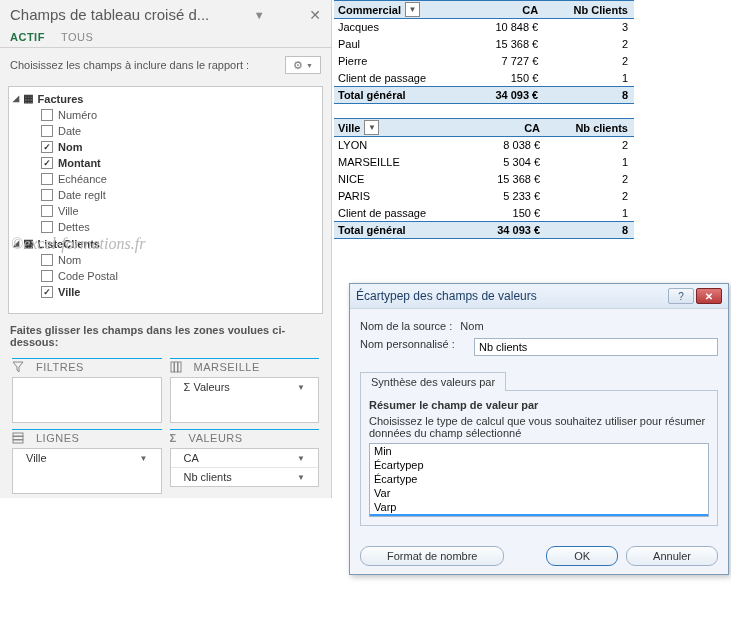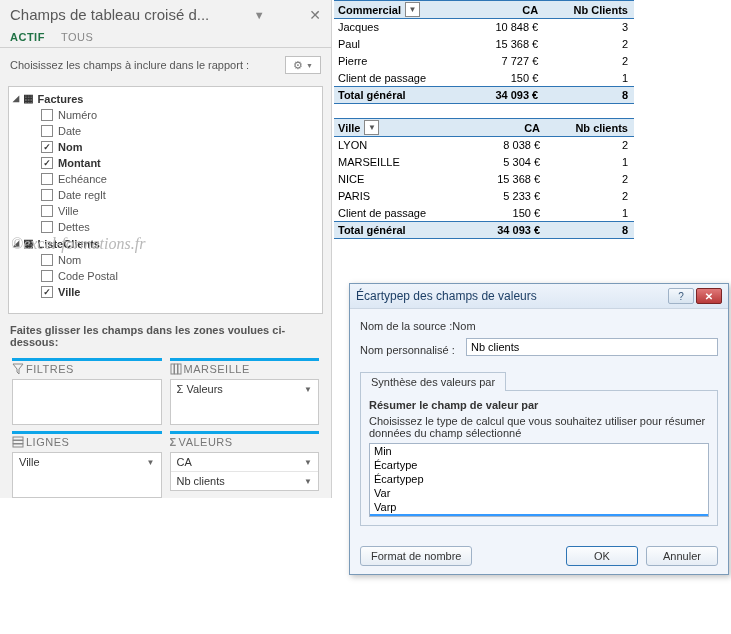--- a/index.html
+++ b/index.html
@@ -21,23 +21,23 @@
 .tri { font-size: 8px; color: #555; }
 .tree-item { display: flex; align-items: center; gap: 5px; padding: 2px 0 2px 28px; color: #555; }
 .tree-item.cb-on { color: #333; font-weight: 600; }
 .chk { width: 12px; height: 12px; border: 1px solid #888; background: #fff; display: inline-flex; align-items: center; justify-content: center; font-size: 9px; color: #333; }
 .watermark { position: absolute; left: 2px; top: 148px; font-size: 16px; color: #b8b8b8; font-family: serif; font-style: italic; }
 
 .drag-hint { padding: 10px 10px 4px; color: #555; font-weight: bold; }
 
 .zones { display: grid; grid-template-columns: 1fr 1fr; gap: 0; padding: 4px 8px 8px; }
 .zone { padding: 2px 4px 4px; }
-.zone-header { display: flex; align-items: flex-end; gap: 2px; color: #777; font-size: 10px; letter-spacing: .5px; padding: 2px 0 4px; border-top: 3px solid #0ea5e9; }
+.zone-header { display: flex; align-items: flex-end; gap: 12px; color: #777; font-size: 10px; letter-spacing: .5px; padding: 2px 0 4px; border-top: 1px solid #0ea5e9; }
 .zone-box { background: #fff; border: 1px solid #c9c9c9; min-height: 24px; }
-.zone-item { display: flex; align-items: center; justify-content: space-between; padding: 3px 6px; color: #333; background: #fff; border-bottom: 1px solid #e5e5e5; }
+.zone-item { display: flex; align-items: center; justify-content: space-between; padding: 3px 13px; color: #333; background: #fff; border-bottom: 1px solid #e5e5e5; }
 .caret { font-size: 8px; color: #666; }
 .zi-stack .zone-item:last-child { border-bottom: none; }
 .icon-sm { width: 12px; height: 12px; }
 
 
 .pivot-area { position: absolute; left: 334px; top: 0; width: 397px; }
 .pivot { border-collapse: collapse; width: 300px; margin-bottom: 14px; }
 .pivot th, .pivot td { padding: 1px 6px 1px 4px; color: #000; text-align: right; height: 17px; }
 .pivot th { background: #dbe9f4; border-top: 1px solid #2e75b5; border-bottom: 1px solid #2e75b5; font-weight: 600; }
 .pivot th.lbl, .pivot td.lbl { text-align: left; }
@@ -46,33 +46,33 @@
 .pivot tr.total td { background: #dbe9f4; border-top: 1px solid #2e75b5; border-bottom: 1px solid #2e75b5; font-weight: 700; }
 
 
 .dlg { position: absolute; left: 349px; top: 283px; width: 380px; background: #f1f5fb; border: 1px solid #7a9ab8; box-shadow: 2px 2px 6px rgba(0,0,0,.25); }
 .dlg-titlebar { background: linear-gradient(#eef4fb,#dde8f4); padding: 4px 6px; display: flex; align-items: center; justify-content: space-between; border-bottom: 1px solid #cad5e2; }
 .dlg-title { color: #1d3f66; font-size: 12px; }
 .dlg-tbtns { display: flex; gap: 2px; }
 .tbtn { width: 26px; height: 16px; background: linear-gradient(#f4f8fc,#d8e4f0); border: 1px solid #9fb2c7; border-radius: 2px; display: flex; align-items: center; justify-content: center; font-size: 10px; color: #3a5a7d; }
 .tbtn.close { background: linear-gradient(#e07878,#b83a3a); color: #fff; border-color: #7a2525; font-weight: bold; }
 .dlg-body { padding: 8px 10px 12px; }
-.form-row { display: flex; align-items: flex-end; padding: 3px 0; color: #333; }
+.form-row { display: flex; align-items: flex-start; gap: 8px; padding: 3px 0; color: #333; }
 .txt { border: 1px solid #a5b5c8; padding: 2px 4px; background: #fff; flex: 1; color: #000; }
 .tabstrip { display: flex; margin-top: 12px; border-bottom: 1px solid #b9c7d6; }
 .dlg-tab { padding: 3px 10px; border: 1px solid #b9c7d6; border-bottom: none; background: #e8eef6; color: #333; position: relative; top: 1px; }
 .dlg-tab.active { background: #f1f5fb; }
 .tab-body { border: 1px solid #b9c7d6; border-top: none; padding: 8px; background: #f1f5fb; }
 .subhead { font-weight: 600; color: #333; margin-bottom: 4px; }
 .desc { color: #333; margin-bottom: 4px; }
 .listbox { border: 1px solid #a5b5c8; background: #fff; height: 74px; overflow-y: scroll; }
 .listop { padding: 1px 4px; color: #000; }
 .listop.sel { background: #3399ff; color: #fff; }
 .dlg-footer { display: flex; align-items: center; justify-content: space-between; padding: 8px 10px; }
-.btn { min-width: 72px; padding: 3px 10px; background: linear-gradient(#fcfdfe,#e6edf5); border: 1px solid #9fb2c7; border-radius: 3px; color: #333; }
+.btn { min-width: 72px; padding: 3px 26px; background: linear-gradient(#fcfdfe,#e6edf5); border: 1px solid #9fb2c7; border-radius: 9px; color: #333; }
 .btn.primary { border-color: #2e75b5; }
 .footer-right { display: flex; gap: 8px; }
 
 ::-webkit-scrollbar { width: 16px; }
 ::-webkit-scrollbar-track { background: #f0f0f0; border-left: 1px solid #d0d0d0; }
 ::-webkit-scrollbar-thumb { background: #cfcfcf; border: 1px solid #b5b5b5; }
 </style>
 </head>
 <body>
 
@@ -321,22 +321,22 @@
       <input class="txt" value="Nb clients" style="">
     </div>
     <div class="tabstrip">
       <div class="dlg-tab active">Synthèse des valeurs par</div>
     </div>
     <div class="tab-body">
       <div class="subhead">Résumer le champ de valeur par</div>
       <div class="desc">Choisissez le type de calcul que vous souhaitez utiliser pour résumer données du champ sélectionné</div>
       <div class="listbox" id="opts">
           <div class="listop">Min</div>
+          <div class="listop">Écartypep</div>
           <div class="listop">Écartype</div>
-          <div class="listop">Écartypep</div>
           <div class="listop">Var</div>
           <div class="listop">Varp</div>
           <div class="listop sel">Total distinct</div>
         </div>
     </div>
   </div>
   <div class="dlg-footer">
     <button class="btn">Format de nombre</button>
     <div class="footer-right">
       <button class="btn primary">OK</button>

